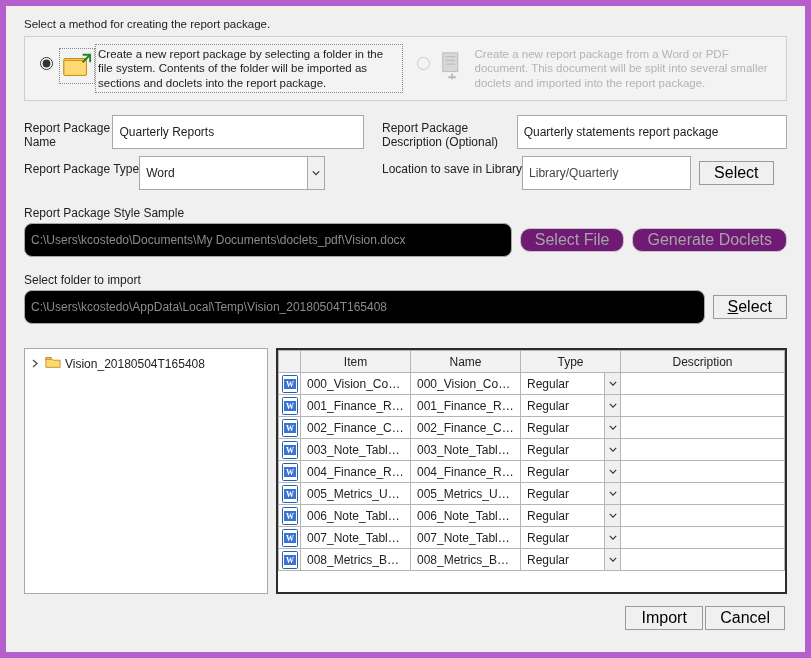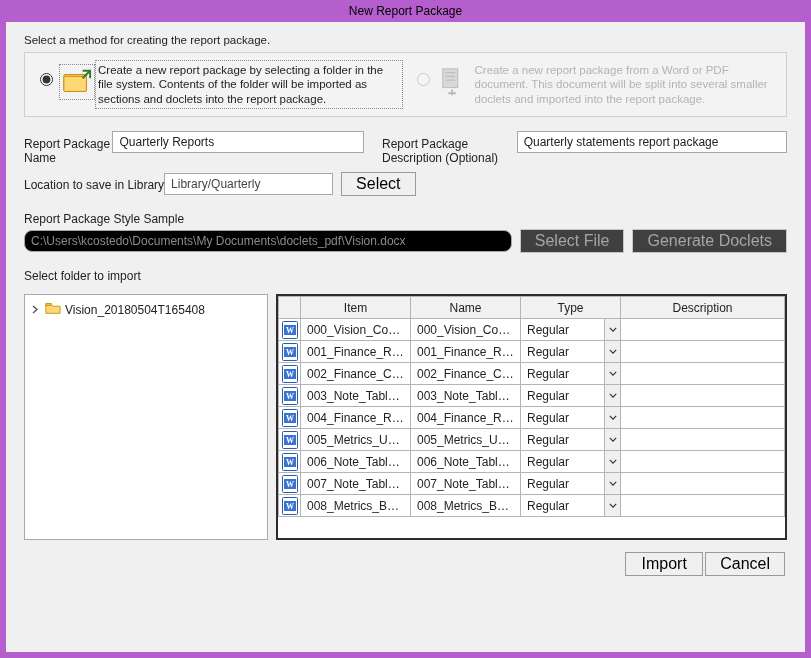--- a/index.html
+++ b/index.html
@@ -76,21 +76,21 @@
     gap: 18px;
     margin-top: 14px;
   }
   .col { display: flex; }
   .col-left { flex: 0 0 340px; }
   .col-right { flex: 1; }
   .field-label { font-size: 12px; margin-bottom: 3px; margin-top: 6px; }
   .txt {
     border: 1px solid #a8a8a8;
     background: #fff;
-    height: 22px;
+    height: 34px;
     padding: 2px 6px;
     font-family: inherit;
     font-size: 12px;
     color: #222;
     width: 100%;
   }
   .txt.disabled, .txt[disabled] {
     background: #000000;
     color: #8c8c8c;
     border-radius: 8px;
@@ -120,35 +120,36 @@
     font-family: inherit;
     font-size: 16px;
     display: inline-flex;
     align-items: center;
     justify-content: center;
     cursor: default;
   }
   .btn.disabled, .btn[disabled] {
     color: #a5a5a5;
     border-color: #c5c5c5;
-    background: #404040;
+    background: #701a75;
+    border-radius: 10px;
   }
   .btn.wide { min-width: 108px; }
   .btn .ul { text-decoration: underline; }
 
   .style-row, .import-row { margin-top: 10px; }
   .style-buttons {
     display: flex; gap: 8px; align-items: center;
   }
   .style-buttons .txt { flex: 1; }
   
   .browser {
     display: flex;
     gap: 8px;
-    margin-top: 8px;
+    margin-top: 24px;
     height: 246px;
   }
   .tree {
     width: 244px;
     border: 1px solid #a8a8a8;
     background: #fff;
     padding: 4px 6px;
     overflow: auto;
   }
   .tree-node {
@@ -225,23 +226,20 @@
     display: flex;
     justify-content: flex-end;
     gap: 2px;
     padding: 2px 2px;
   }
 </style>
 </head>
 <body>
 
 <div class="window">
-  <div class="titlebar">
-    <span>New Report Package</span>
-  </div>
   <div class="content">
 
     <div class="intro-label">Select a method for creating the report package.</div>
 
     <div class="method-box">
       <label class="method selected">
         <input type="radio" name="method" checked="" style="">
         <span class="icon dotted">
           <svg viewBox="0 0 32 32">
             <rect x="2" y="8" width="24" height="18" rx="1" fill="#f7c756" stroke="#c78b10"></rect>
@@ -272,40 +270,58 @@
         <div class="field-label">Report Package Name</div>
         <input class="txt" value="Quarterly Reports" style="">
       </div>
       <div class="col col-right">
         <div class="field-label">Report Package Description (Optional)</div>
         <input class="txt" value="Quarterly statements report package" style="">
       </div>
     </div>
 
     <div class="fields-row" style="margin-top:4px">
+      <div class="col col-left">
+        <div class="field-label">Report Package Type</div>
+        <div class="combo">
+          <input class="txt" readonly="" value="Word" style="">
+          <div class="drop">
+            <svg viewBox="0 0 10 6">
+                <path d="M1 1 L5 5 L9 1" fill="none" stroke="#333" stroke-width="1.5"></path>
+              </svg>
+          </div>
+        </div>
+      </div>
       <div class="col col-right">
         <div class="field-label">Location to save in Library</div>
         <div class="inline-btn-row">
           <input class="txt readonly" readonly="" value="Library/Quarterly" style="">
           <button class="btn">Select</button>
         </div>
       </div>
     </div>
 
     <div class="style-row">
       <div class="field-label">Report Package Style Sample</div>
       <div class="style-buttons">
         <input class="txt disabled" disabled="" value="C:\Users\kcostedo\Documents\My Documents\doclets_pdf\Vision.docx" style="">
         <button class="btn disabled" disabled="">Select File</button>
         <button class="btn wide disabled" disabled="">Generate Doclets</button>
       </div>
     </div>
 
     <div class="import-row">
       <div class="field-label">Select folder to import</div>
+      <div class="inline-btn-row">
+        <input class="txt disabled" disabled="" value="C:\Users\kcostedo\AppData\Local\Temp\Vision_20180504T165408" style="">
+        <button class="btn">
+            <span class="ul">S</span>
+            <span>elect</span>
+          </button>
+      </div>
     </div>
 
     <div class="browser">
       <div class="tree">
         <div class="tree-node">
           <span class="tree-toggle">
             <svg width="9" height="9" viewBox="0 0 9 9">
                 <path d="M1 1 L5 4.5 L1 8" fill="none" stroke="#555" stroke-width="1.4"></path>
               </svg>
           </span>

